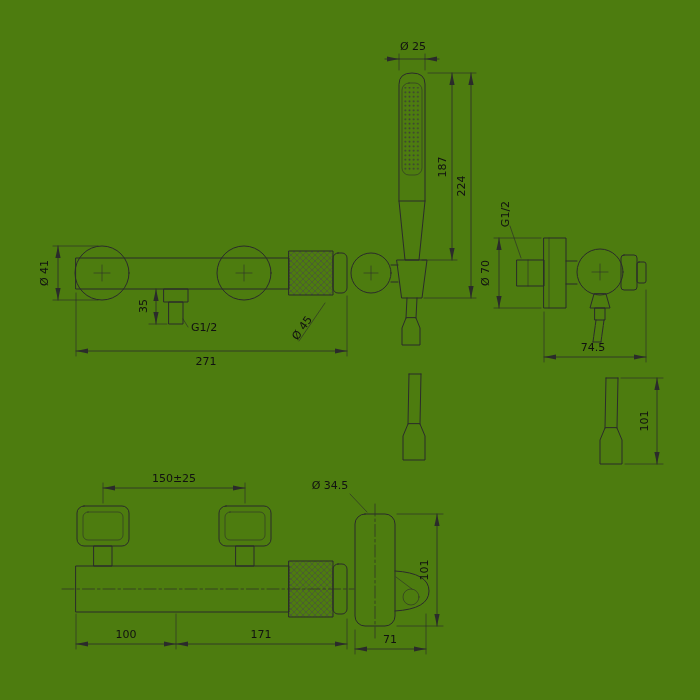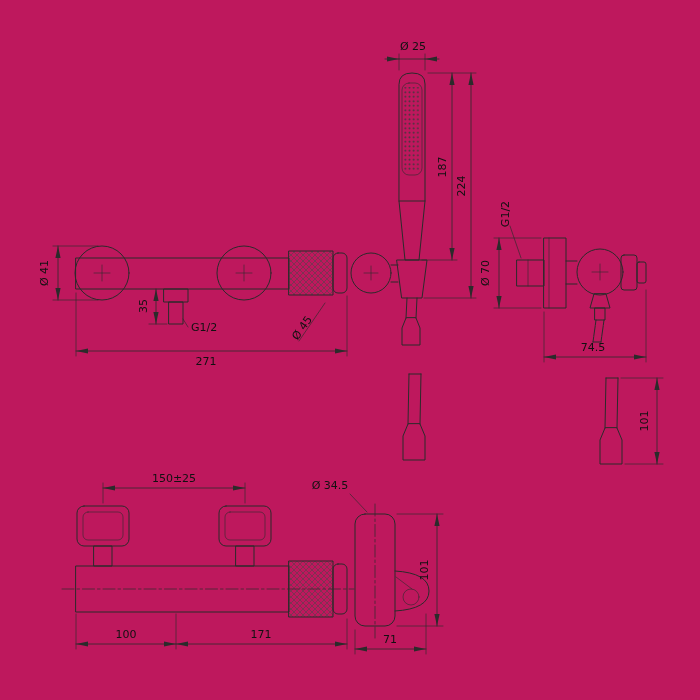--- a/index.html
+++ b/index.html
@@ -1,16 +1,16 @@
 <!DOCTYPE html>
 <html><head>
 <meta charset="utf-8">
 <style>
   html,body{margin:0;padding:0;background:#ffffff;}
-  .canvas{width:700px;height:700px;background:#be185d;position:relative;overflow:hidden;}
+  .canvas{width:700px;height:700px;background:#4d7c0f;position:relative;overflow:hidden;}
   svg{display:block;}
   .ln{stroke:#2b2b2b;stroke-width:1;fill:none;stroke-linecap:round;stroke-linejoin:round;}
   .thin{stroke:#2b2b2b;stroke-width:0.6;fill:none;}
   .dim{stroke:#2b2b2b;stroke-width:0.8;fill:none;}
   .ext{stroke:#2b2b2b;stroke-width:0.65;fill:none;}
   .cl{stroke:#2b2b2b;stroke-width:0.7;fill:none;stroke-dasharray:12 3 2.5 3;}
   .t{font:11px "DejaVu Sans", sans-serif;fill:#111;stroke:none;}
 </style>
 </head>
 <body>

